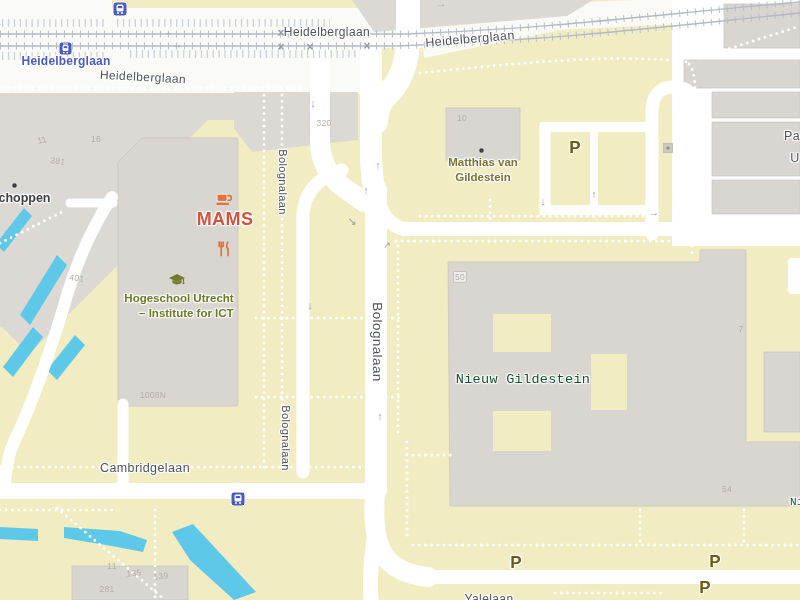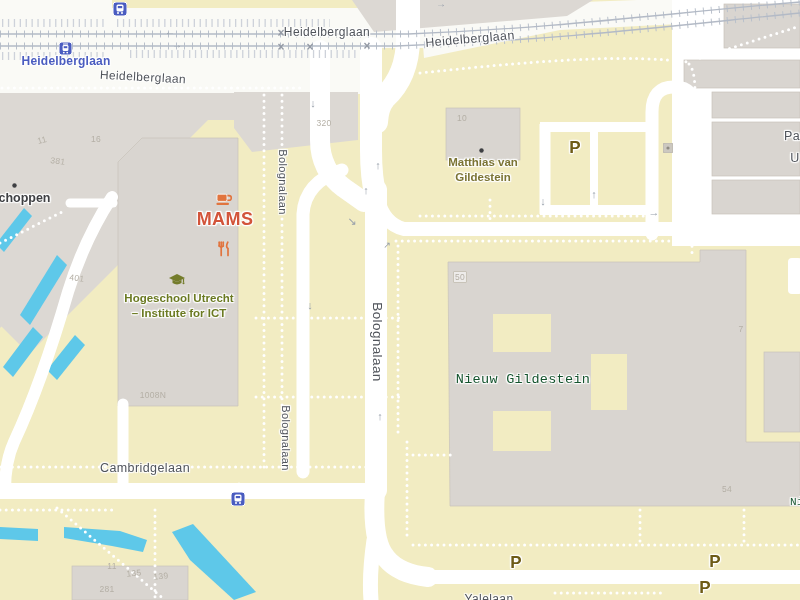--- a/index.html
+++ b/index.html
@@ -17,21 +17,21 @@
   .road{stroke:var(--road);fill:none;stroke-linecap:round;}
   .road.sq{stroke-linecap:butt;}
   .rail{stroke:#b3bac6;stroke-width:1.3;fill:none;}
   .railtick{stroke:#b9c0cb;stroke-width:7;stroke-dasharray:1 7;fill:none;}
   .hatch{stroke:#ced2da;stroke-width:8;stroke-dasharray:1.3 4.6;fill:none;}
   .dots{stroke:#fff;stroke-width:3;stroke-dasharray:0 6.2;stroke-linecap:round;fill:none;}
   .lbl{position:absolute;white-space:nowrap;transform:translate(-50%,0);
        text-shadow:0 0 1px #fff,0 0 2px #fff,0 0 3px #fff,1px 1px 1px #fff,-1px -1px 1px #fff,1px -1px 1px #fff,-1px 1px 1px #fff;}
   .street{color:var(--street-label);font-size:12px;letter-spacing:.4px;}
   .transit{color:var(--transit-blue);font-size:12px;font-weight:bold;letter-spacing:.2px;}
-  .school{color:var(--poi-olive);font-size:11.5px;font-weight:bold;text-align:center;line-height:14.5px;}
+  .school{color:var(--poi-olive);font-size:11.5px;font-weight:bold;text-align:right;line-height:14.5px;}
   .bldg{color:#7b7434;font-size:11.5px;font-weight:bold;text-align:center;line-height:14.5px;}
   .ng{color:#14532d;font-size:13.5px;letter-spacing:.3px;font-family:Liberation Mono, monospace;}
   .cafe{color:var(--poi-orange);font-size:18px;font-weight:bold;letter-spacing:.4px;}
   .shop{color:#3f4043;font-size:12.5px;font-weight:bold;}
   .parking{color:var(--parking-brown);font-size:17px;font-weight:bold;}
   .hn{color:#b5b0a6;font-size:8.5px;letter-spacing:.3px;text-shadow:none;}
   .hn.boxed{border:1px solid #c8c3b8;background:rgba(255,255,255,.55);padding:0 1px;border-radius:1px;}
   .arrow{color:#98a0ab;font-size:11px;text-shadow:none;}
   .cross{color:#949aa5;font-size:12px;font-weight:bold;text-shadow:none;}
   .mico{position:absolute;line-height:0;}

